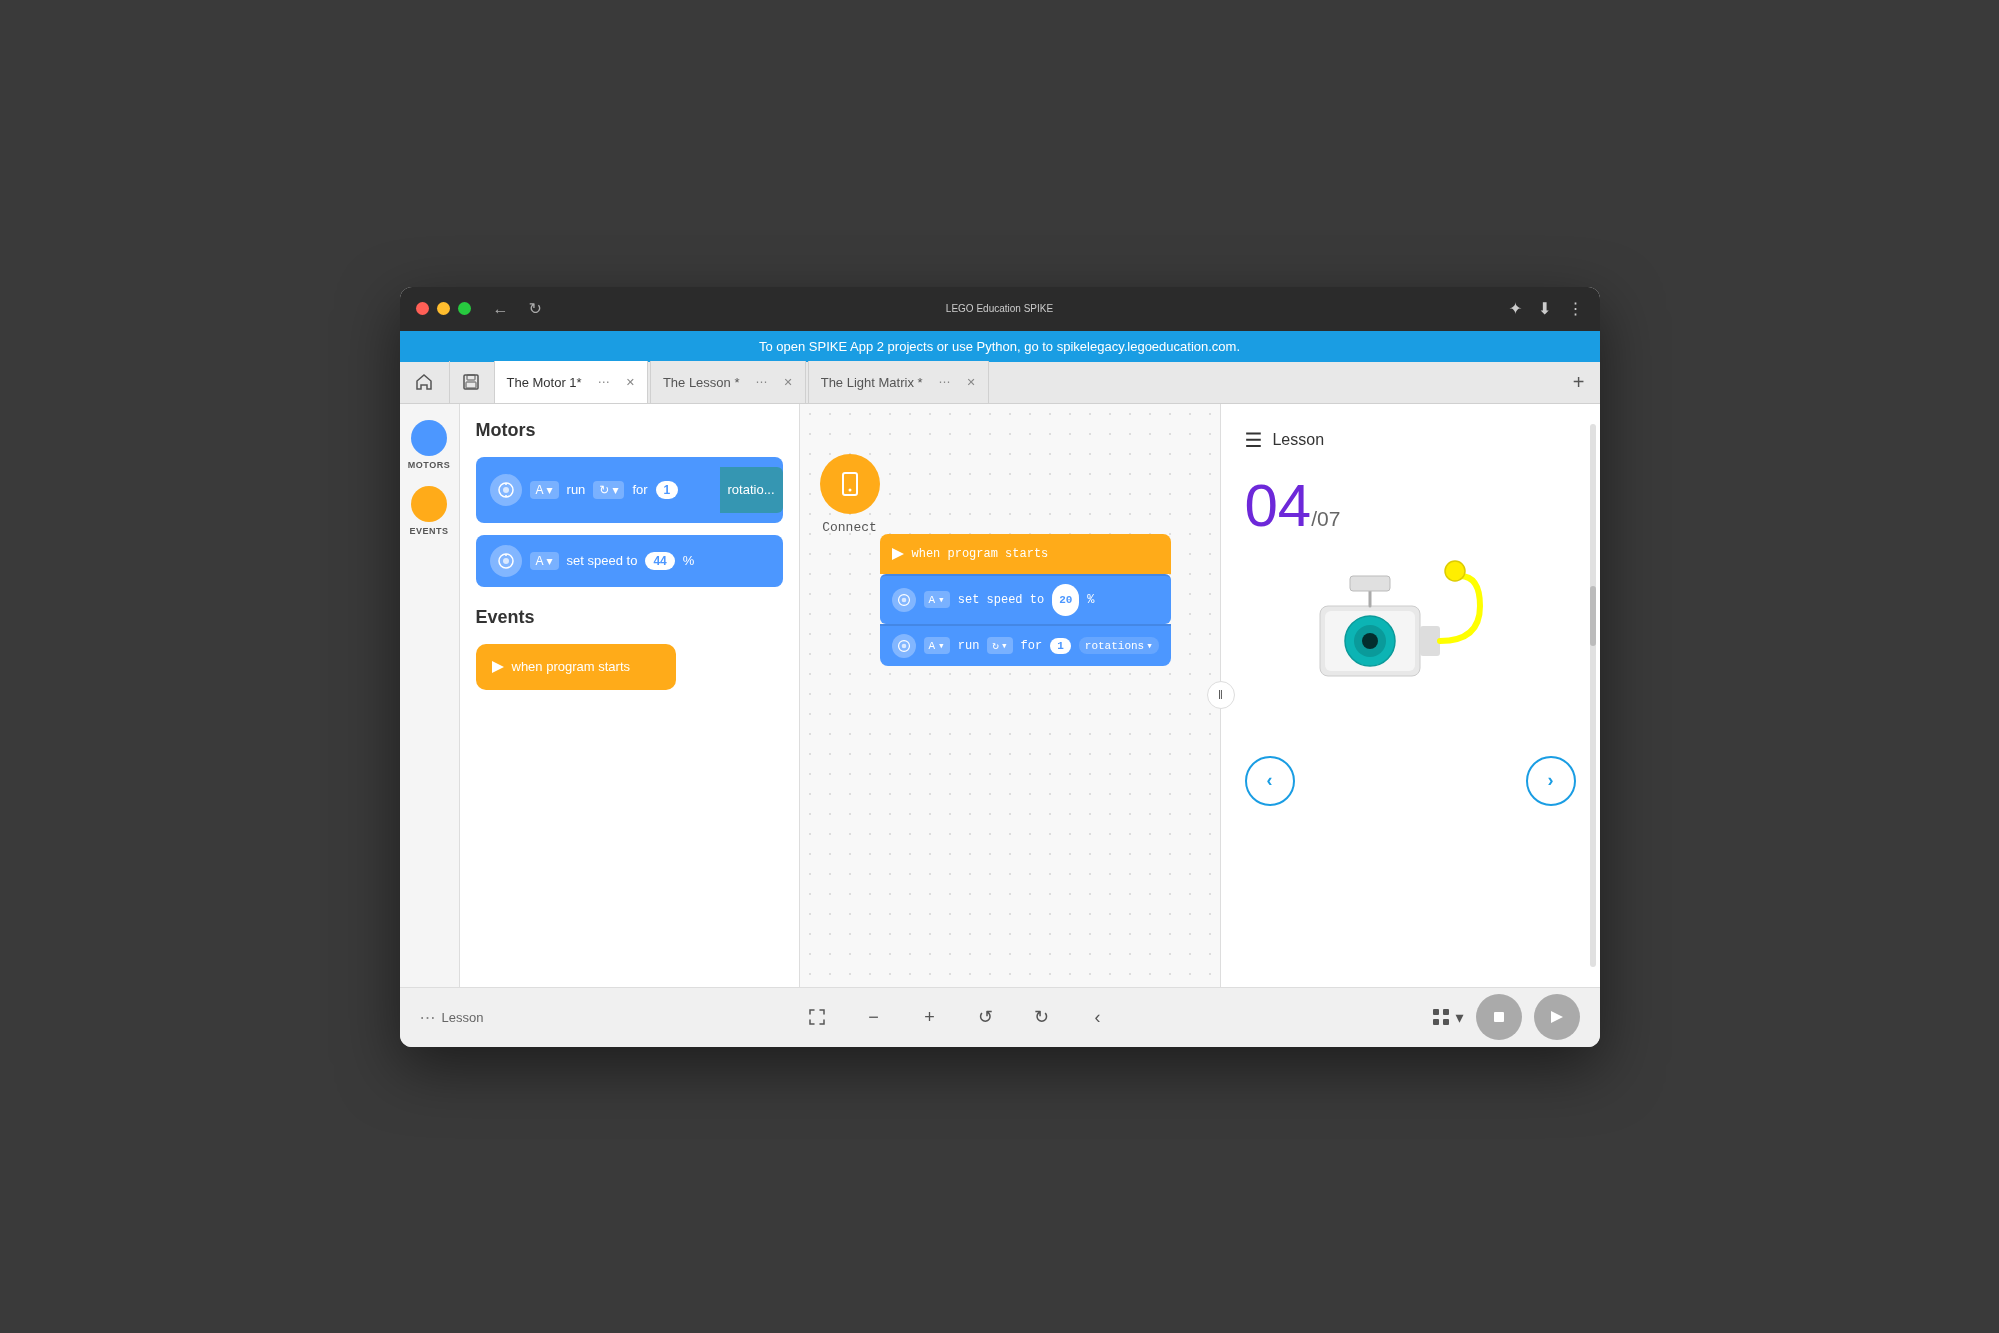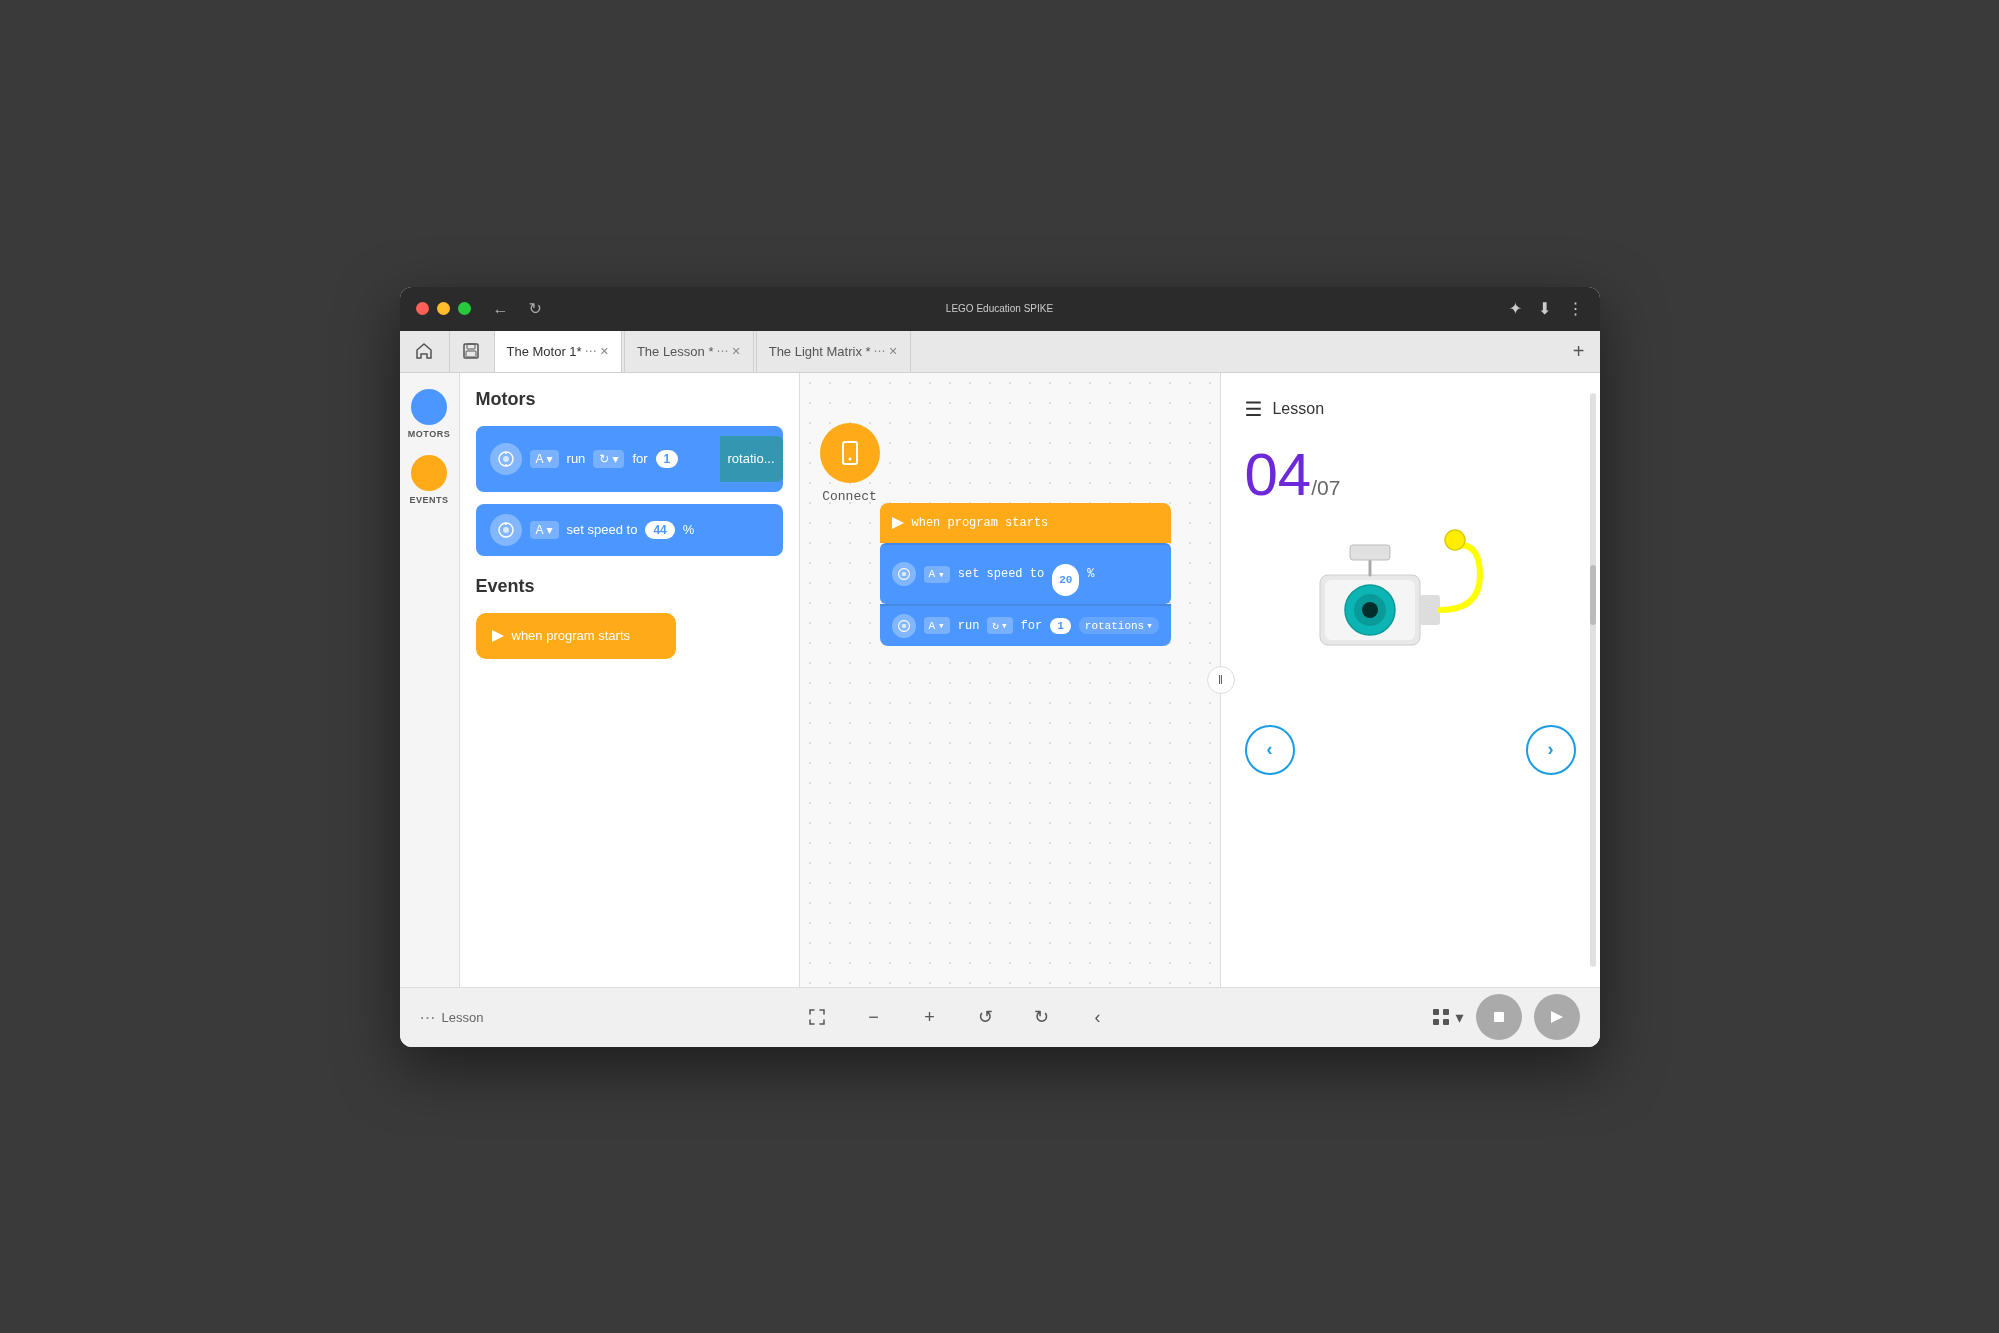--- a/index.html
+++ b/index.html
@@ -118,21 +118,21 @@
     .tab {
       display: flex;
       align-items: center;
       padding: 15px 12px;
       height: 42px;
       border-right: 1px solid #d0d0d0;
       border-left: 1px solid #d0d0d0;
       cursor: pointer;
       font-size: 13px;
       color: #333;
-      gap: 3px;
+      gap: 16px;
       background: white;
       margin-left: 2px;
     }
     .tab.inactive {
       background: #e8e8e8;
       color: #555;
     }
     .tab-close {
       color: #888;
       font-size: 11px;
@@ -524,20 +524,23 @@
       <button class="nav-btn">↻</button>
     </div>
     <div class="title-center">LEGO Education SPIKE</div>
     <div class="titlebar-right">
       <span class="titlebar-icon">✦</span>
       <span class="titlebar-icon">⬇</span>
       <span class="titlebar-icon">⋮</span>
     </div>
   </div>
 
+  <div class="banner">
+    <span>To open SPIKE App 2 projects or use Python, go to spikelegacy.legoeducation.com.</span>
+  </div>
 
   <div class="tabbar">
     <div class="home-btn">
       <svg width="20" height="20" viewBox="0 0 20 20" fill="none">
         <path d="M3 9L10 3L17 9V17H13V13H7V17H3V9Z" stroke="#555" stroke-width="1.5" fill="none"></path>
       </svg>
     </div>
     <div class="save-btn">
       <svg width="20" height="20" viewBox="0 0 20 20" fill="none">
         <rect x="3" y="3" width="14" height="14" rx="1" stroke="#555" stroke-width="1.5" fill="none"></rect>
@@ -651,21 +654,21 @@
             <svg width="14" height="14" viewBox="0 0 18 18">
               <circle cx="9" cy="9" r="7" stroke="white" stroke-width="1.5" fill="none"></circle>
               <circle cx="9" cy="9" r="3" fill="white" opacity="0.7"></circle>
             </svg>
           </div>
           <div class="block-dropdown" style="background: rgba(255,255,255,0.25); border-radius: 4px; padding: 2px 5px; font-size: 11px; display:flex; gap:3px; color:white;">
             <span>A</span>
             <span>▾</span>
           </div>
           <span>set speed to</span>
-          <div style="background: white; color: #4c97ff; border-radius: 20px; padding: 10px 7px; font-size: 11px; font-weight: 600; margin-top: 11px;">20</div>
+          <div style="background: white; color: #4c97ff; border-radius: 20px; padding: 10px 7px; font-size: 11px; font-weight: 600;">20</div>
           <span>%</span>
         </div>
 
         <div class="ws-block ws-block-blue-last" style="border-top: 2px solid rgba(0,0,0,0.1); border-radius: 0 0 8px 8px;">
           <div class="ws-motor-icon">
             <svg width="14" height="14" viewBox="0 0 18 18">
               <circle cx="9" cy="9" r="7" stroke="white" stroke-width="1.5" fill="none"></circle>
               <circle cx="9" cy="9" r="3" fill="white" opacity="0.7"></circle>
             </svg>
           </div>

